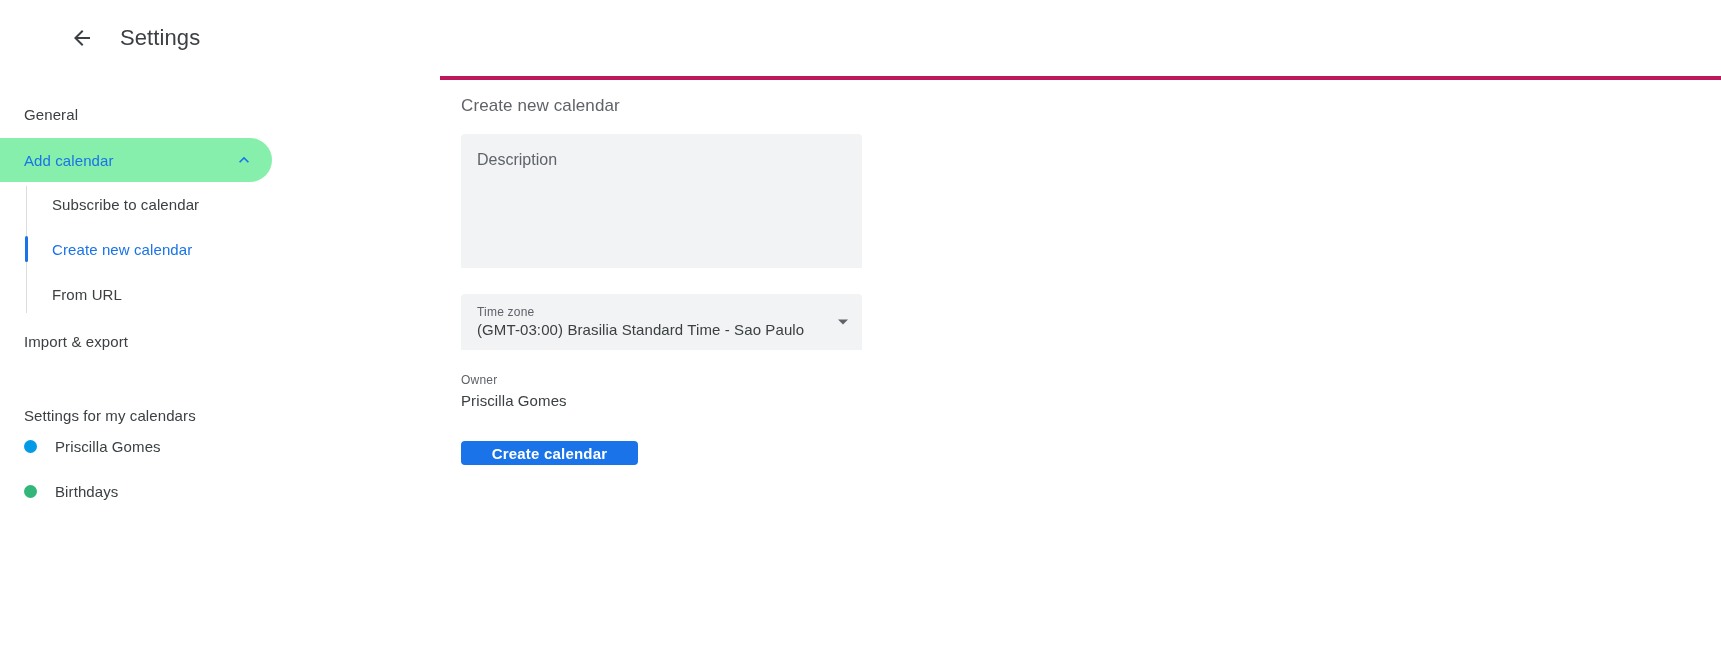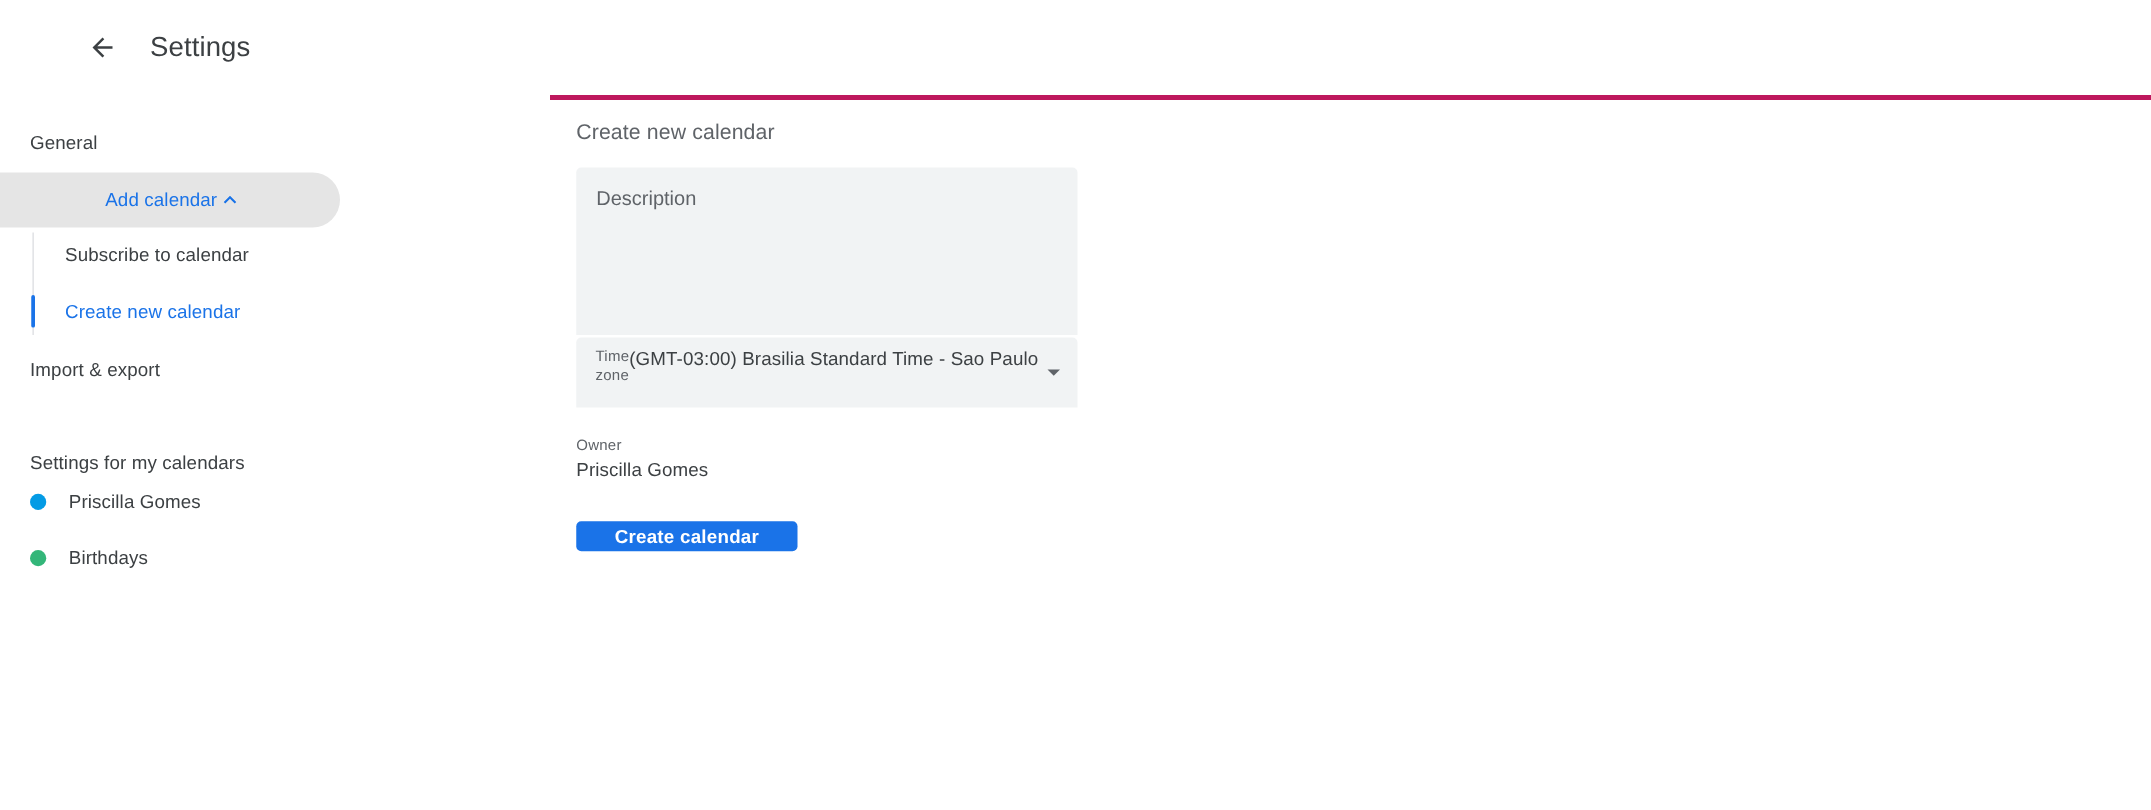--- a/index.html
+++ b/index.html
@@ -39,21 +39,21 @@
   }
   .nav-item {
     height: 44px; display: flex; align-items: center;
     padding-left: 24px; padding-right: 18px;
     font-size: 15px; color: #3c4043; cursor: pointer;
     border-radius: 0 22px 22px 0; max-width: 272px;
     letter-spacing: .1px;
   }
   .nav-item.top { margin-bottom: 2px; }
   .nav-item.active-group {
-    background: #e5e5e5; color: #1a73e8; justify-content: center;
+    background: #86efac; color: #1a73e8; justify-content: space-between;
   }
   .nav-item.active-group .nav-label { color: #1a73e8; }
   .chev { display:flex; align-items:center; }
 
   .sub-wrap {
     position: relative;
     margin-left: 26px;
     padding-left: 0;
     text-align: right;
   }
@@ -114,23 +114,23 @@
     background: #f1f3f4; border: none; width: 401px; height: 134px;
     border-radius: 4px 4px 0 0; margin-top: 10px;
     padding: 16px; font-size: 16px; color: #3c4043;
     font-family: "Liberation Sans", sans-serif;
     outline: none; resize: none; display:block; line-height: 20px;
   }
   .text-area::placeholder { color: #5f6368; opacity: 1; }
 
   .select-field {
     background: #f1f3f4; width: 401px; height: 56px;
-    border-radius: 4px 4px 0 0; margin-top: 2px;
+    border-radius: 4px 4px 0 0; margin-top: 26px;
     padding: 8px 32px 8px 16px; position: relative; cursor: pointer;
-    display: flex; flex-direction: row; justify-content: center;
+    display: flex; flex-direction: column; justify-content: center;
   }
   .field-label {
     font-size: 12px; color: #5f6368; line-height: 15px; letter-spacing: .2px;
   }
   .field-value {
     font-size: 15px; color: #3c4043; line-height: 20px; letter-spacing: .1px;
     white-space: nowrap;
   }
   .select-caret {
     position: absolute; right: 14px; top: 50%; transform: translateY(-50%);
@@ -188,20 +188,23 @@
 
       <div class="sub-item">
         <span>Subscribe to calendar</span>
       </div>
 
       <div class="sub-item selected">
         <span>Create new calendar</span>
       </div>
 
 
+      <div class="sub-item">
+        <span>From URL</span>
+      </div>
     </div>
 
     <div class="nav-item plain">
       <span class="nav-label">Import &amp; export</span>
     </div>
 
     <div class="section-title">Settings for my calendars</div>
 
     <div class="cal-item">
       <span class="dot" style="background:#039be5"></span>

